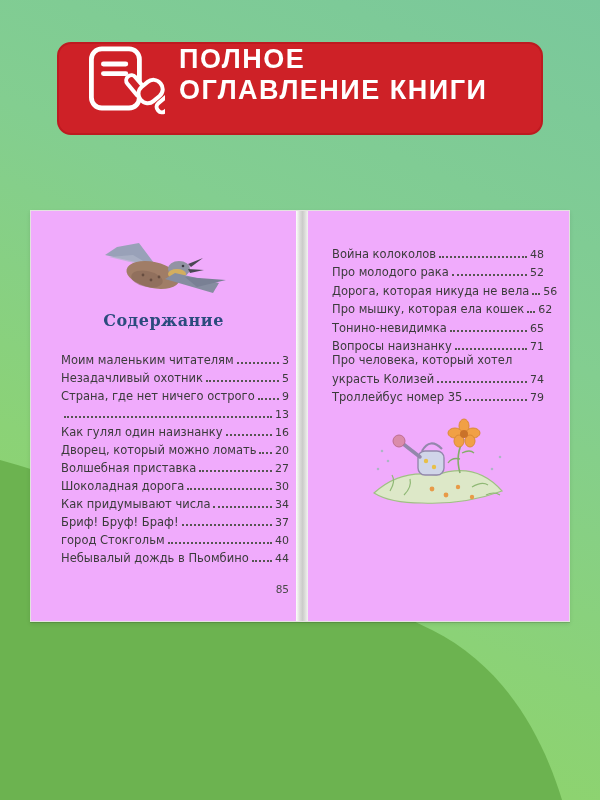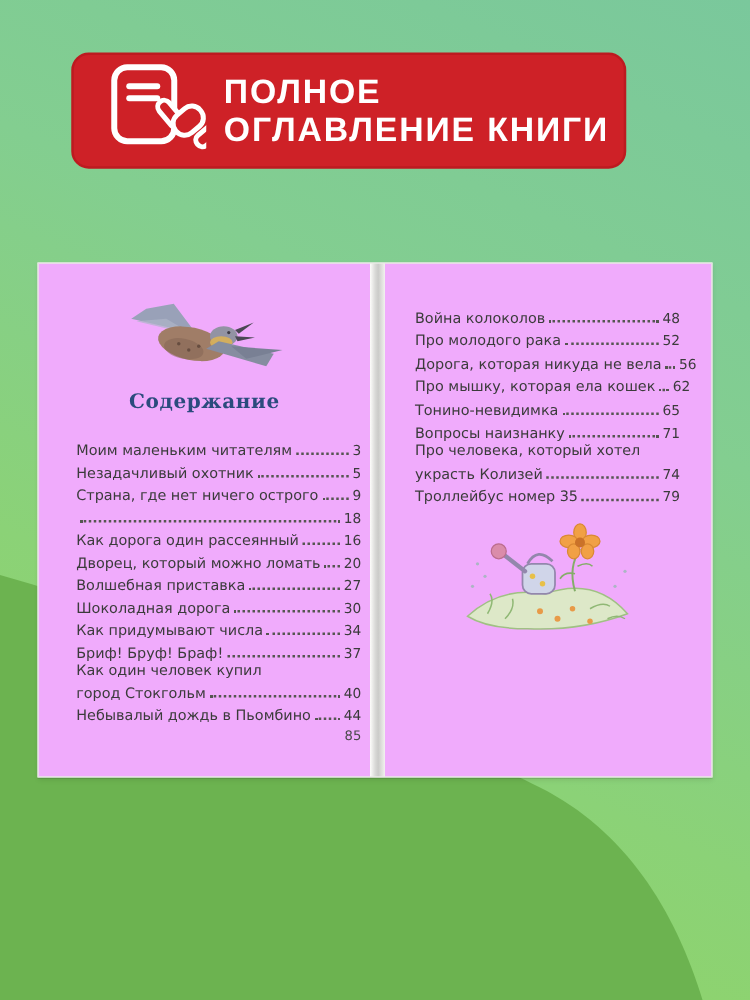--- a/index.html
+++ b/index.html
@@ -8,23 +8,23 @@
     font-family:"DejaVu Sans",sans-serif;background:#83cd8b;
   }
   
   .bg-base{
     position:absolute;inset:0;
     background:linear-gradient(205deg,#7ac89c 0%,#83ce90 35%,#8bd277 65%,#92d55f 100%);
   }
   .bg-shape{position:absolute;left:0;top:0;width:600px;height:800px;}
   
   .banner{
-    position:absolute;left:57px;top:42px;width:444px;height:93px;
+    position:absolute;left:57px;top:42px;width:486px;height:93px;
     background:#ce2127;border:2px solid #bd1a20;border-radius:14px;
-    box-sizing:border-box;display:flex;align-items:center;
+    box-sizing:border-box;display:flex;
   }
   .banner-icon{margin-left:26px;width:80px;height:80px;flex:0 0 auto;}
   .banner-text{
     margin-left:14px;color:#ffffff;
     font-family:"Liberation Sans",sans-serif;font-weight:bold;
     font-size:27px;line-height:31px;letter-spacing:1.5px;white-space:nowrap;
   }
   
   .book{
     position:absolute;left:30px;top:210px;width:540px;height:412px;
@@ -121,24 +121,24 @@
           <span class="leader"></span>
           <span class="pg">5</span>
         </div>
         <div class="toc-row">
           <span class="t">Страна, где нет ничего острого</span>
           <span class="leader"></span>
           <span class="pg">9</span>
         </div>
         <div class="toc-row">
           <span class="leader"></span>
-          <span class="pg">18</span>
-        </div>
-        <div class="toc-row">
-          <span class="t">Как дорога один рассеянный</span>
+          <span class="pg">13</span>
+        </div>
+        <div class="toc-row">
+          <span class="t">Как гулял один наизнанку</span>
           <span class="leader"></span>
           <span class="pg">16</span>
         </div>
         <div class="toc-row">
           <span class="t">Дворец, который можно ломать</span>
           <span class="leader"></span>
           <span class="pg">20</span>
         </div>
         <div class="toc-row">
           <span class="t">Волшебная приставка</span>
@@ -152,23 +152,20 @@
         </div>
         <div class="toc-row">
           <span class="t">Как придумывают числа</span>
           <span class="leader"></span>
           <span class="pg">34</span>
         </div>
         <div class="toc-row">
           <span class="t">Бриф! Бруф! Браф!</span>
           <span class="leader"></span>
           <span class="pg">37</span>
-        </div>
-        <div class="toc-row wrap-first">
-          <span class="t">Как один человек купил</span>
         </div>
         <div class="toc-row">
           <span class="t">город Стокгольм</span>
           <span class="leader"></span>
           <span class="pg">40</span>
         </div>
         <div class="toc-row">
           <span class="t">Небывалый дождь в Пьомбино</span>
           <span class="leader"></span>
           <span class="pg">44</span>

